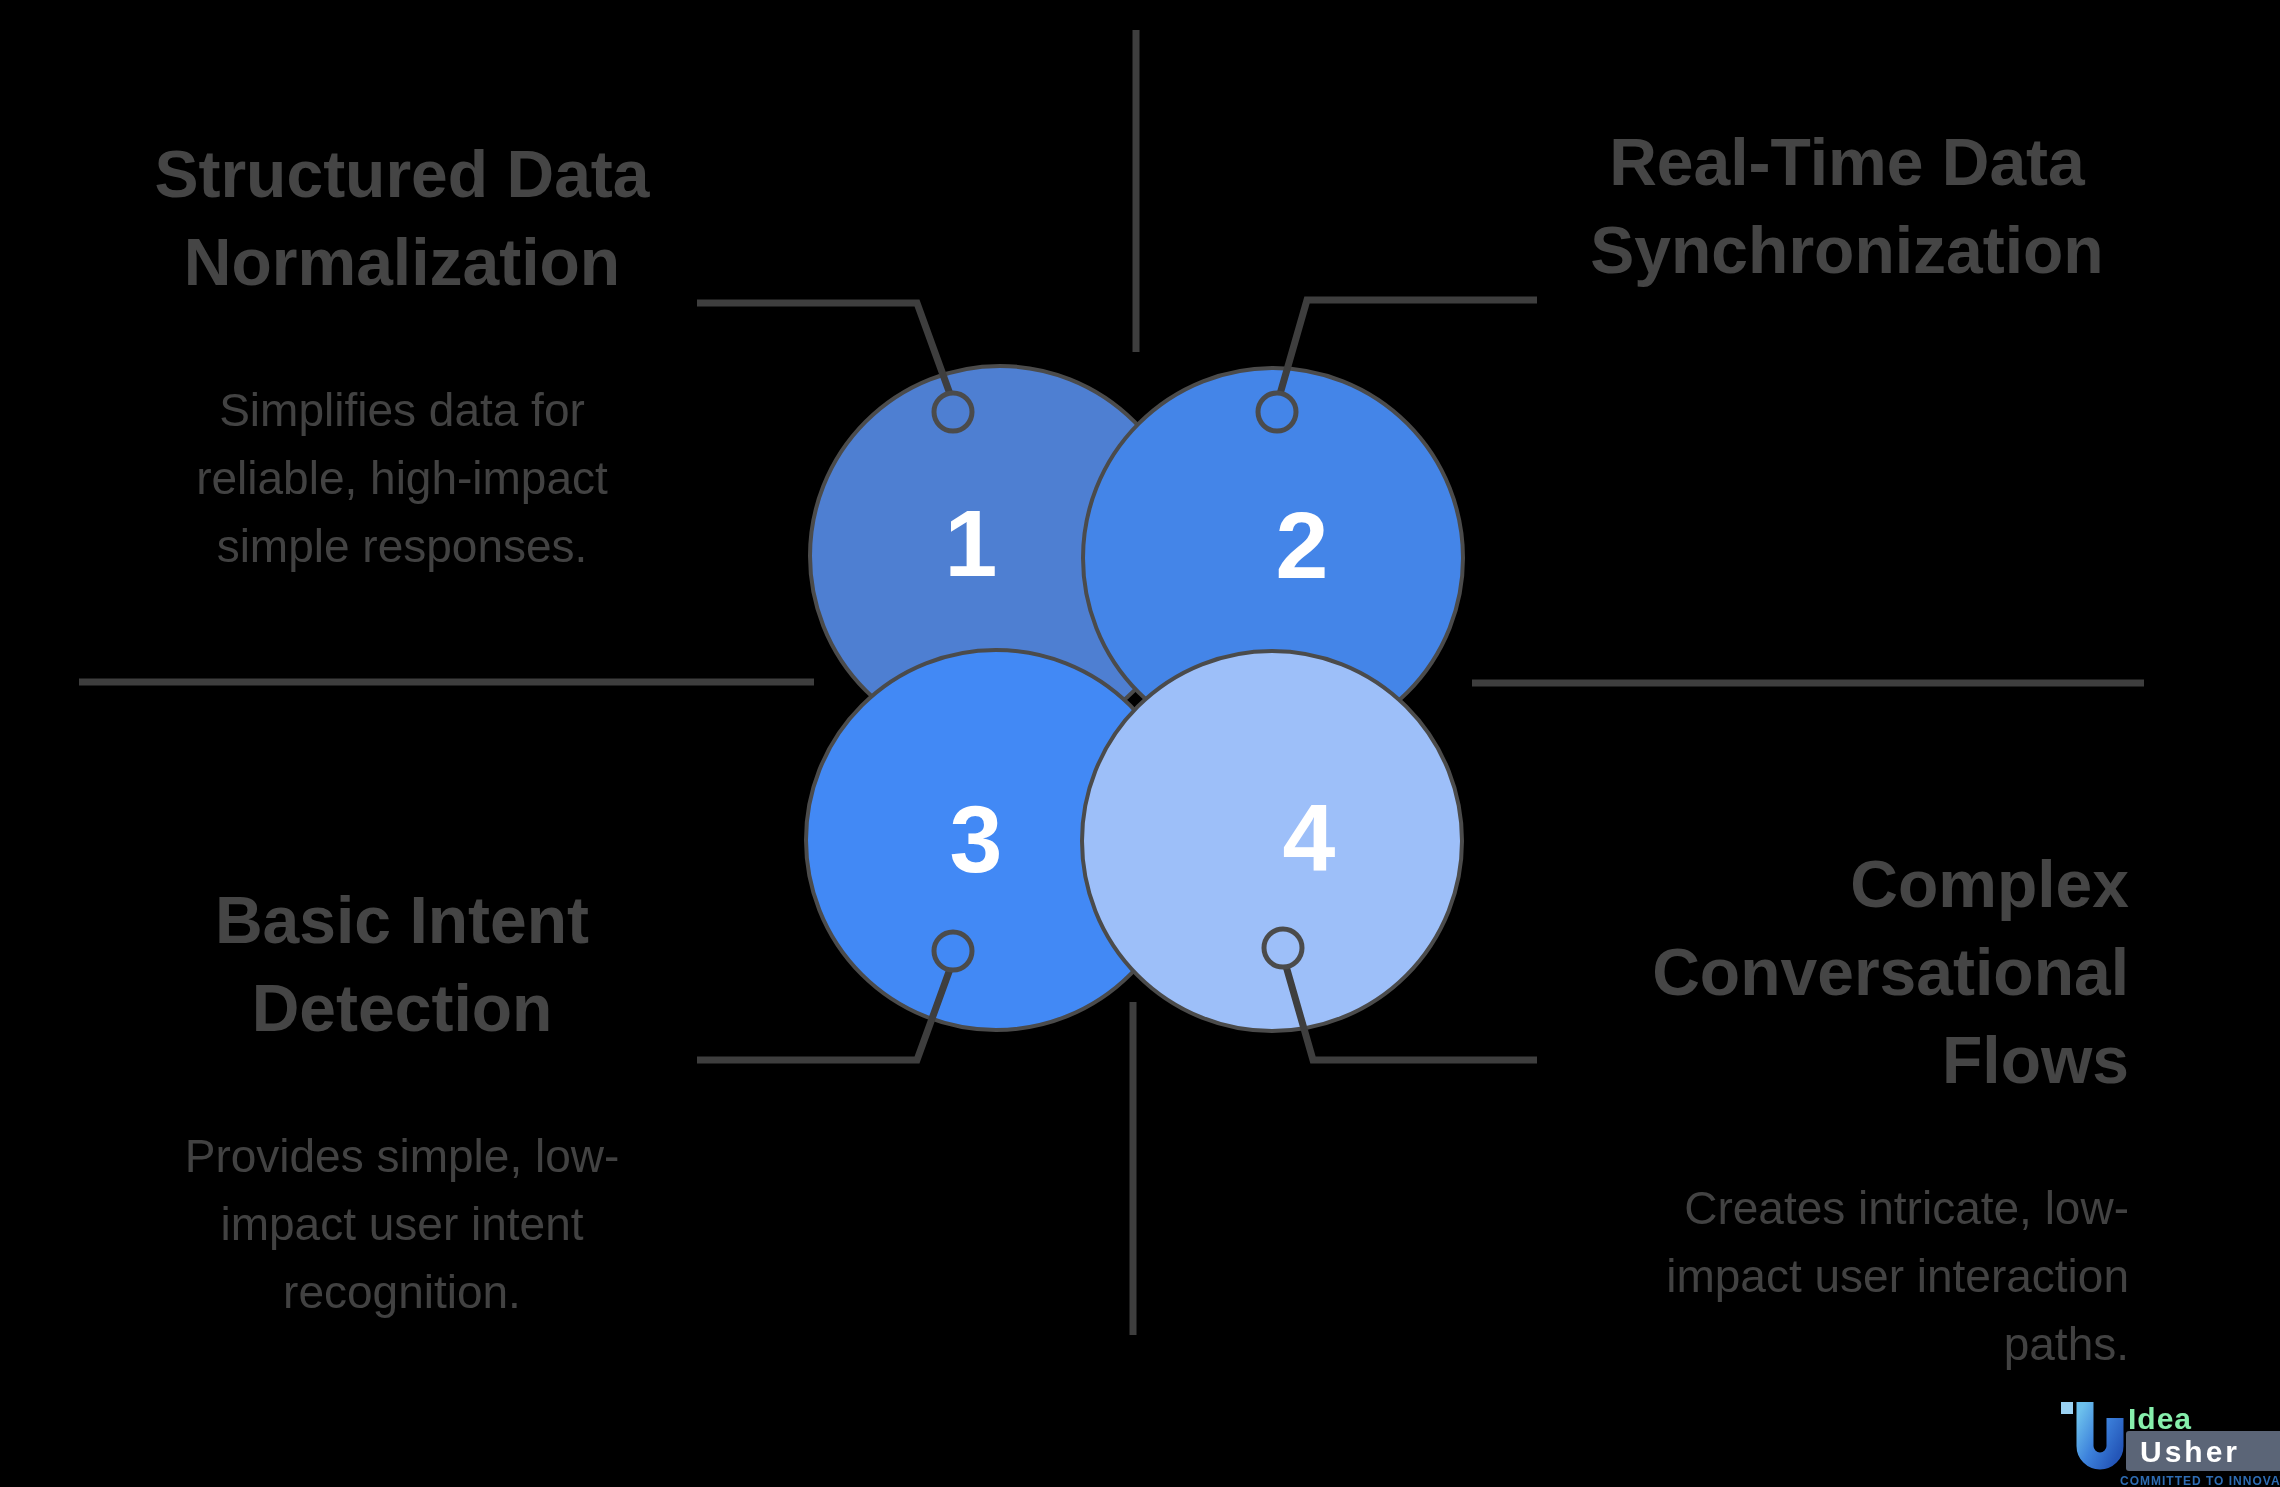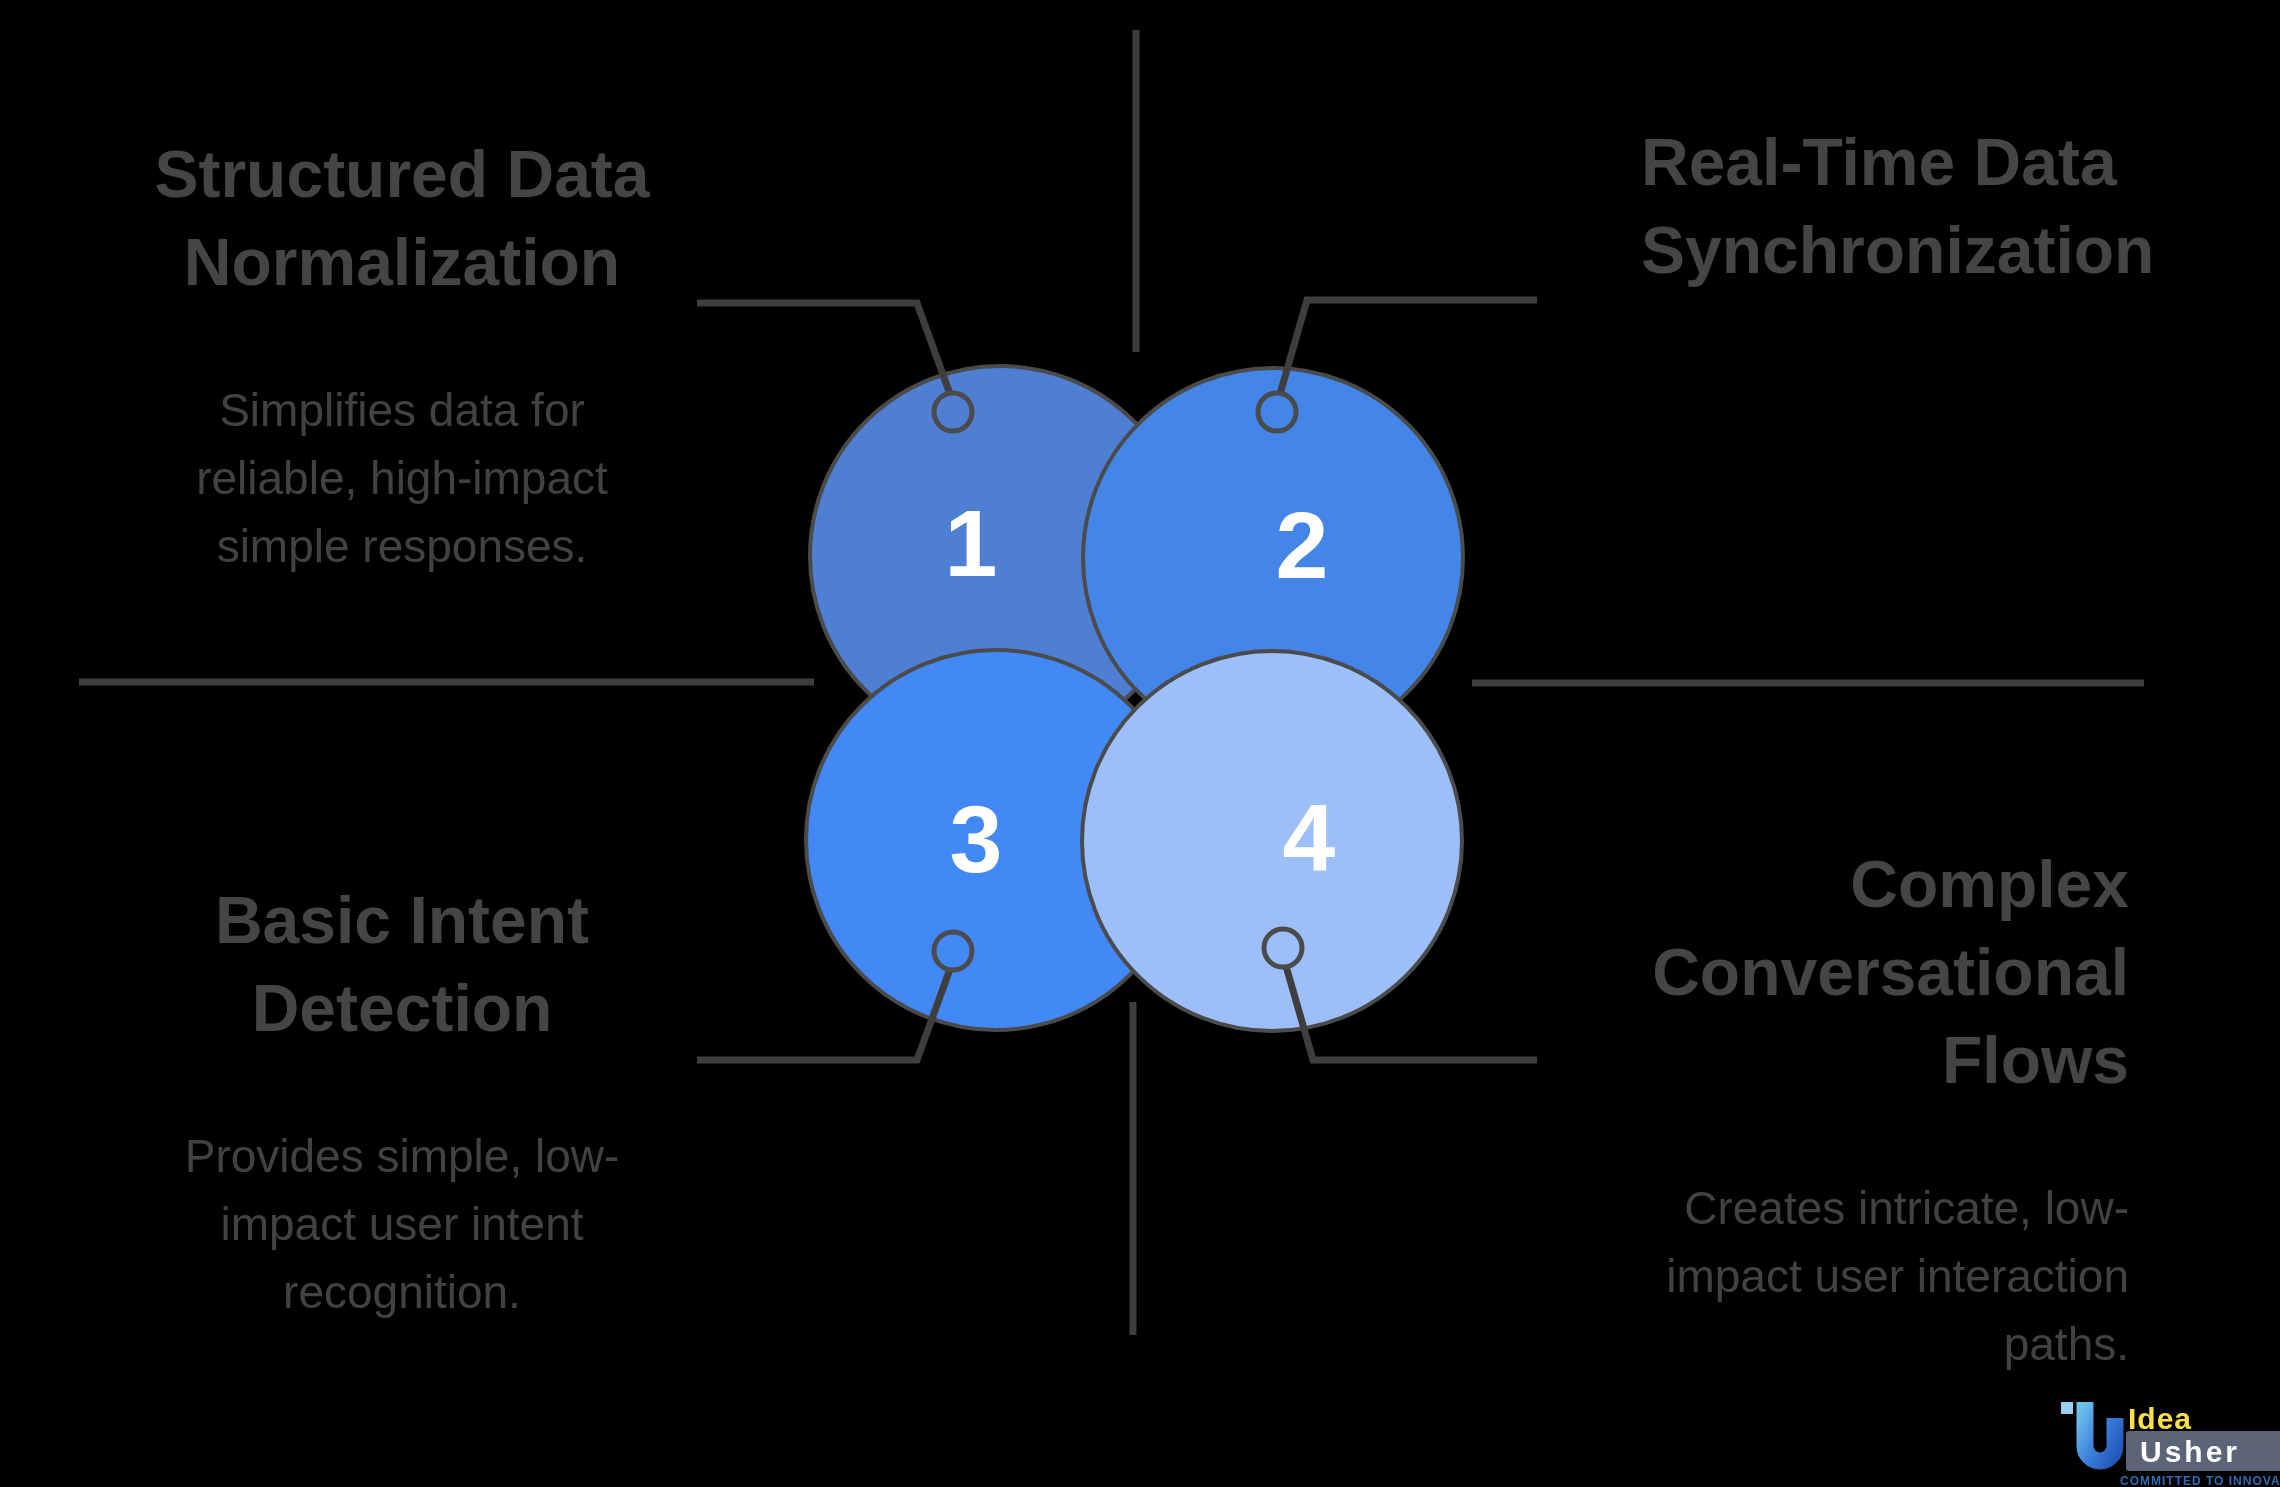--- a/index.html
+++ b/index.html
@@ -16,39 +16,39 @@
     margin:0;
     font-size:66px;font-weight:700;line-height:88px;
     color:#454545;white-space:pre-line;
   }
   .qd{
     margin:70px 0 0 0;
     font-size:46px;font-weight:400;line-height:68px;
     color:#424242;white-space:pre-line;
   }
   .q1{top:130px;left:142px;width:520px;text-align:center;}
-  .q2{top:118px;left:1641px;width:560px;text-align:left;}
+  .q2{top:118px;left:1567px;width:560px;text-align:center;}
   .q3{top:876px;left:142px;width:520px;text-align:center;}
   .q4{top:840px;left:1569px;width:560px;text-align:right;}
 
   .num{
     fill:#ffffff;font-weight:700;font-size:95px;
     font-family:"Liberation Sans",sans-serif;text-anchor:middle;
   }
   .xline{stroke:#3e3e3e;stroke-width:7;}
   .kline{stroke:#3e3e3e;stroke-width:7;fill:none;stroke-linejoin:miter;}
   .bigcircle{stroke:#4b4b4b;stroke-width:4;}
   .ring{fill:none;stroke:#4b4b4b;stroke-width:5;}
 
   
   .logo{position:absolute;left:2020px;top:1370px;width:260px;height:117px;}
   .logo-u{position:absolute;left:40px;top:26px;}
   .logo-idea{
     position:absolute;left:108px;top:32px;
-    font-size:30px;font-weight:700;color:#fde047;letter-spacing:1px;
+    font-size:30px;font-weight:700;color:#86efac;letter-spacing:1px;
   }
   .logo-usher-box{
     position:absolute;left:106px;top:61px;width:157px;height:40px;
     background:#5b6577;border-radius:3px;
   }
   .logo-usher-text{
     display:block;padding:4px 0 0 14px;
     font-size:30px;font-weight:700;color:#ffffff;letter-spacing:3px;
   }
   .logo-tagline{

